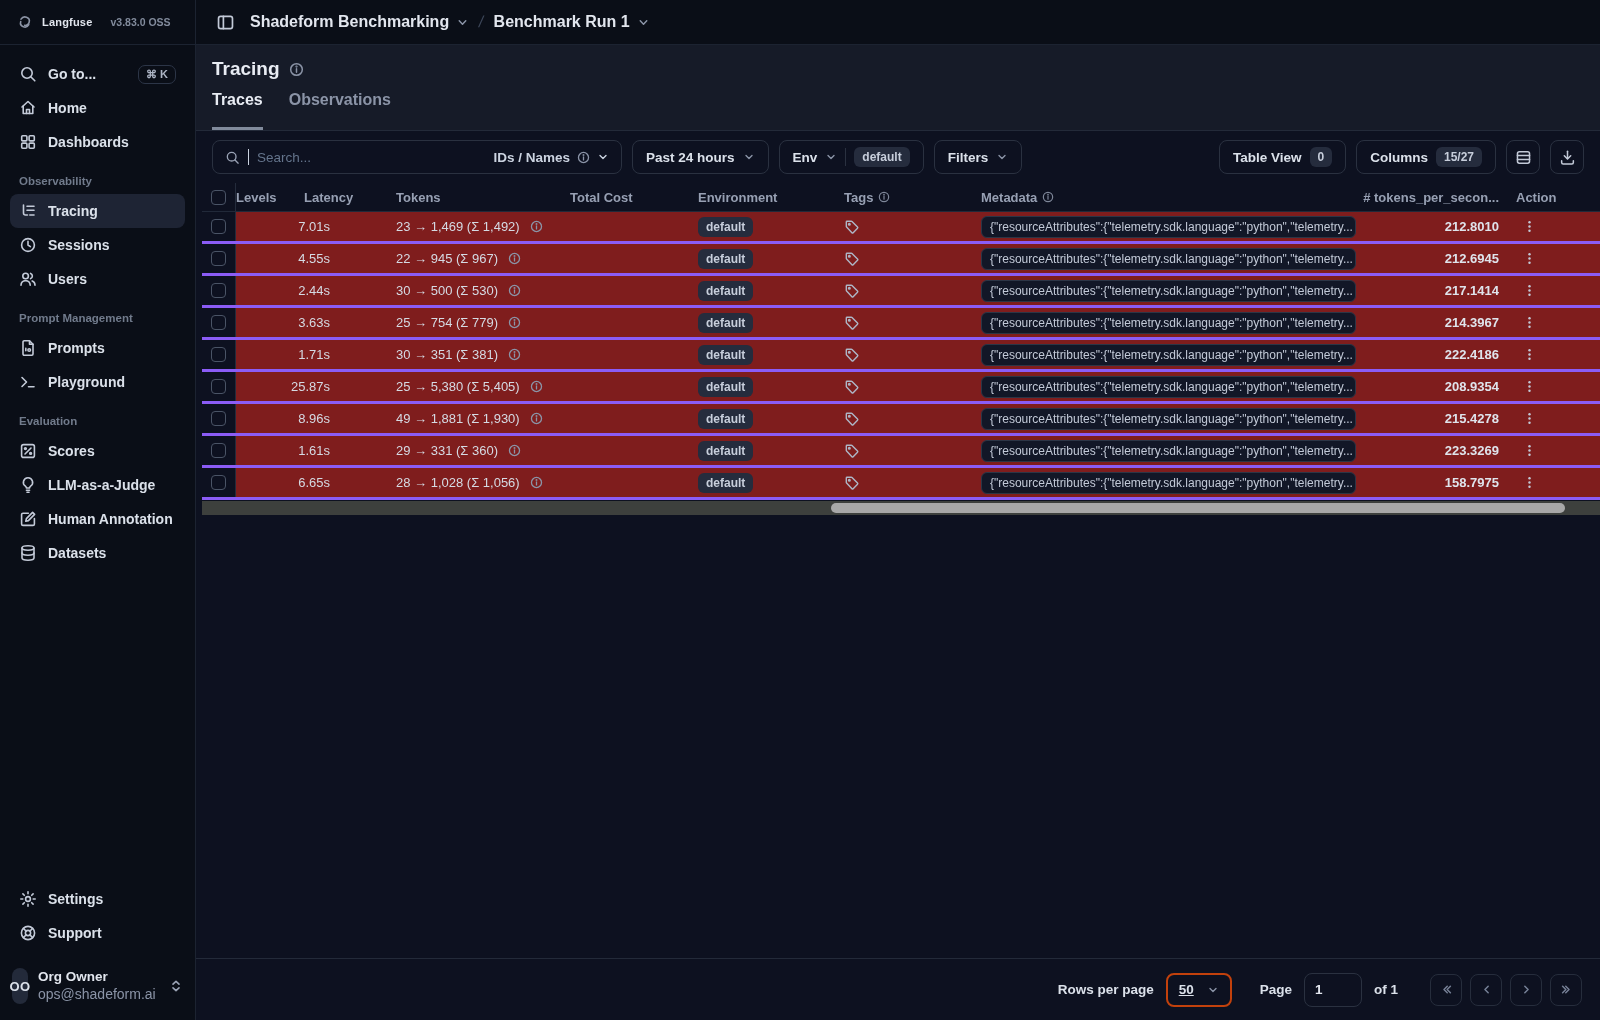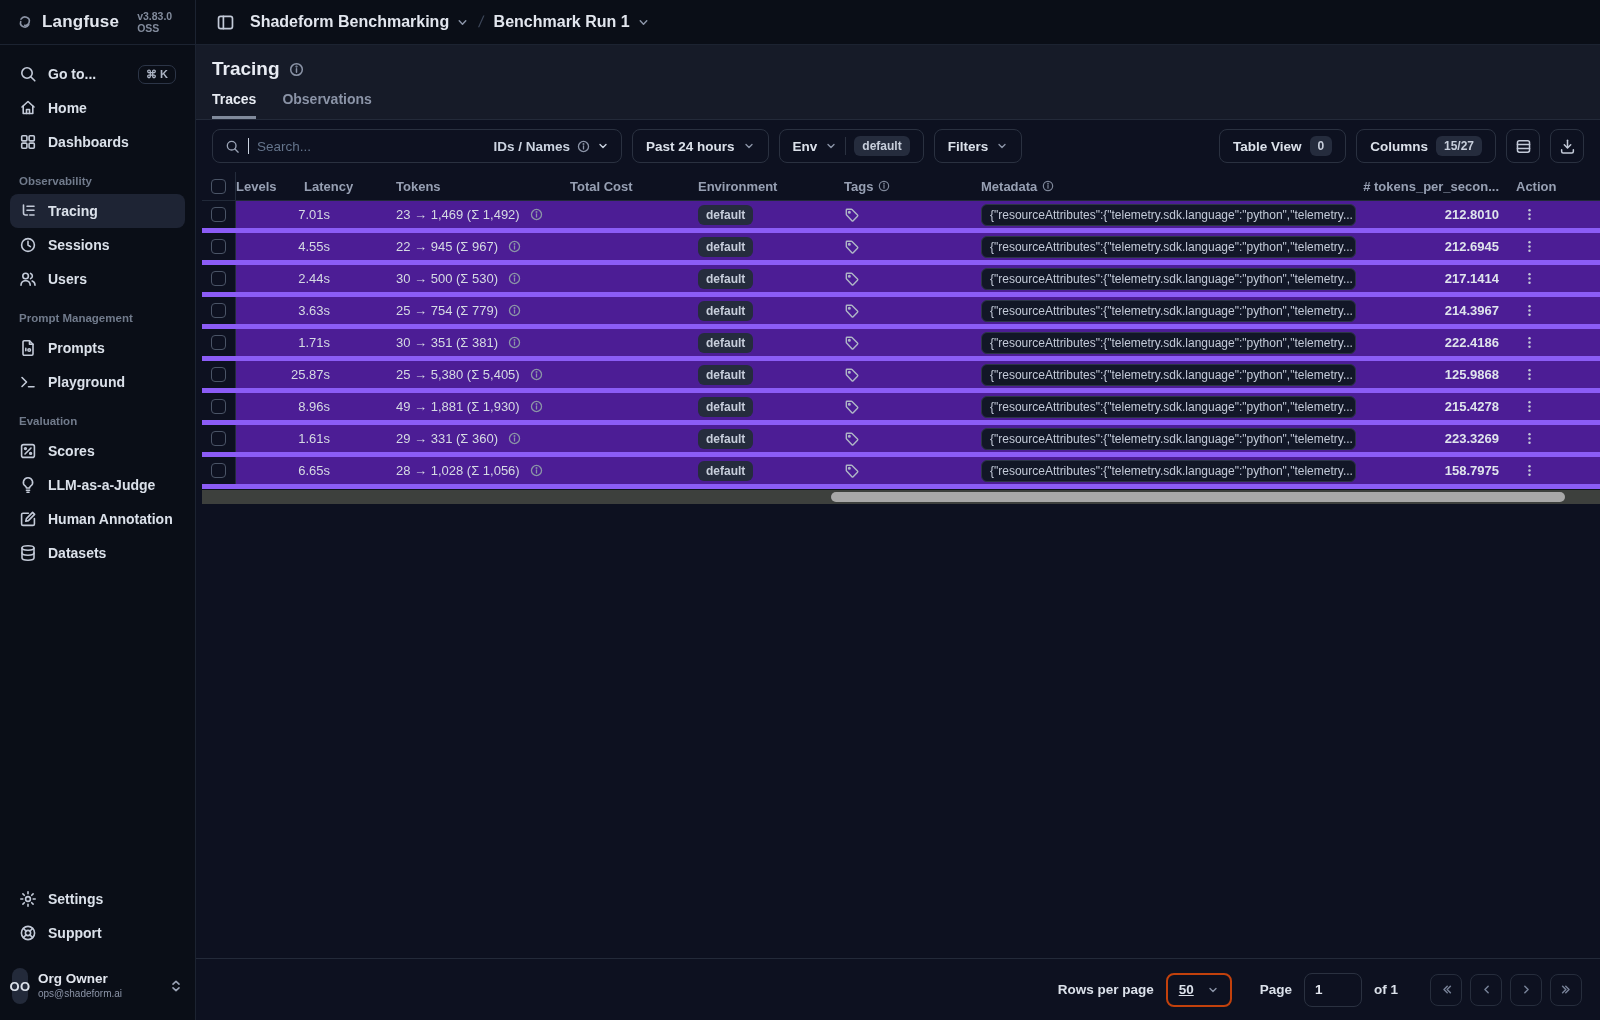--- a/index.html
+++ b/index.html
@@ -9,51 +9,51 @@
     background:#0d1120; color:#e2e6ee;
     display:flex;
   }
   svg { display:block; }
   .ic { stroke:currentColor; fill:none; stroke-width:1.6; stroke-linecap:round; stroke-linejoin:round; }
 
   
   .sidebar { width:196px; flex:0 0 196px; background:#0a0e17; border-right:1px solid #1c2331; display:flex; flex-direction:column; height:1020px; }
   .logo-row { height:45px; flex:0 0 45px; border-bottom:1px solid #1c2331; display:flex; align-items:center; gap:8px; padding:0 16px; }
   .logo-glyph { color:#8c94a6; }
-  .logo-name { font-size:17px; font-weight:700; letter-spacing:.2px; }
+  .logo-name { font-size:11px; font-weight:700; letter-spacing:.2px; }
   .logo-version { font-size:10.5px; font-weight:700; color:#828b9c; margin-left:10px; }
 
   .nav { padding:12px 10px 8px; display:flex; flex-direction:column; }
   .nav-item { display:flex; align-items:center; gap:11px; height:34px; padding:0 9px; border-radius:8px; font-size:14px; font-weight:600; color:#dbe1ea; cursor:pointer; }
   .nav-item .nicon { color:#c3cad8; flex:0 0 18px; }
   .nav-item.active { background:#1e2434; }
   .kbd { margin-left:auto; border:1px solid #2c3547; border-radius:7px; padding:2px 7px; font-size:11px; font-weight:600; color:#aeb6c6; }
   .section-title { font-size:11.5px; font-weight:600; color:#717b8c; padding:16px 9px 7px; }
   .sidebar-spacer { flex:1 1 auto; }
   .user-row { display:flex; align-items:center; gap:10px; padding:10px 12px 16px; cursor:pointer; }
   .avatar { width:16px; height:36px; border-radius:9px; background:#232a3a; color:#dbe1ea; font-size:13px; font-weight:700; display:flex; align-items:center; justify-content:center; letter-spacing:.5px; }
   .user-meta { display:flex; flex-direction:column; line-height:1.25; }
   .user-name { font-size:13.5px; font-weight:700; }
-  .user-email { font-size:10px; color:#8b94a7; }
+  .user-email { font-size:14px; color:#8b94a7; }
   .user-chevrons { margin-left:auto; color:#9aa3b5; }
 
   
   .main { flex:1 1 auto; display:flex; flex-direction:column; height:1020px; min-width:0; }
   .topbar { height:45px; flex:0 0 45px; background:#0a0e17; border-bottom:1px solid #1c2331; display:flex; align-items:center; gap:10px; padding:0 14px; }
   .iconbtn { width:30px; height:30px; border-radius:7px; display:flex; align-items:center; justify-content:center; color:#c3cad8; cursor:pointer; }
   .crumb { display:flex; align-items:center; gap:7px; font-size:16px; font-weight:600; color:#e2e6ee; cursor:pointer; }
   .crumb .chev { color:#8b94a7; }
   .crumb-sep { color:#3d475a; font-size:16px; transform:skewX(-10deg); }
 
   .band { background:#161b28; border-bottom:1px solid #232a39; padding:13px 16px 0; }
   .title-row { display:flex; align-items:center; gap:9px; }
   .page-title { font-size:19px; font-weight:700; color:#e8ecf3; }
   .title-info { color:#8b94a7; }
   .tabs { display:flex; gap:26px; margin-top:11px; }
-  .tab { font-size:14px; font-weight:600; color:#8b94a7; padding-bottom:9px; border-bottom:3px solid transparent; cursor:pointer; }
+  .tab { font-size:16px; font-weight:600; color:#8b94a7; padding-bottom:18px; border-bottom:3px solid transparent; cursor:pointer; }
   .tab.active { color:#e8ecf3; border-bottom-color:#818b9c; }
 
   .toolbar { display:flex; align-items:center; gap:10px; padding:9px 16px; }
   .tbtn { height:34px; display:flex; align-items:center; gap:8px; border:1px solid #2a3140; border-radius:8px; background:transparent; padding:0 13px; font-size:13.5px; font-weight:600; color:#dbe1ea; cursor:pointer; font-family:inherit; }
   .tbtn .chev { color:#8b94a7; }
   .searchbox { width:410px; height:34px; border:1px solid #2a3140; border-radius:8px; display:flex; align-items:center; gap:8px; padding:0 12px; cursor:text; }
   .searchbox .sicon { color:#9aa3b5; }
   .caret { width:1px; height:16px; background:#cbd3e0; }
   .search-ph { font-size:13.5px; color:#64748b; flex:1; }
   .search-mode { display:flex; align-items:center; gap:7px; font-size:13.5px; font-weight:600; color:#cbd3e0; }
@@ -61,21 +61,21 @@
   .badge { background:#252c3d; border-radius:6px; padding:3px 8px; font-size:12px; font-weight:600; color:#c7cedb; white-space:nowrap; }
   .toolbar-right { margin-left:auto; display:flex; align-items:center; gap:10px; }
   .sqbtn { width:34px; height:34px; border:1px solid #2a3140; border-radius:8px; display:flex; align-items:center; justify-content:center; color:#c3cad8; cursor:pointer; background:transparent; }
 
   
   .table-wrap { padding-left:6px; }
   .grid-row { display:grid; grid-template-columns:34px 40px 90px 200px 120px 150px 140px 383px 140px 60px; align-items:center; }
   .thead { height:29px; color:#97a0b3; font-size:13px; font-weight:600; border-bottom:1px solid #212939; }
   .th { display:flex; align-items:center; gap:5px; white-space:nowrap; overflow:hidden; }
   .th-info { color:#7e8799; flex:0 0 auto; }
-  .trow { height:32px; border-bottom:5px solid #8b5cf6; background:#4c1d95; cursor:pointer; }
+  .trow { height:32px; border-bottom:3px solid #8b5cf6; background:#7f1d1d; cursor:pointer; }
   .cell { display:flex; align-items:center; height:100%; font-size:13px; color:#d5dae3; white-space:nowrap; overflow:hidden; }
   .c-check { justify-content:center; border-right:1px solid #242c3c; background:#0d1120; }
   .checkbox { width:15px; height:15px; border:1.5px solid #4a5466; border-radius:4px; cursor:pointer; }
   .h-latency { padding-left:28px; }
   .c-latency { justify-content:flex-end; padding-right:36px; font-weight:400; }
   .h-tokens, .c-tokens { padding-left:30px; }
   .c-tokens { gap:10px; }
   .tok-info { color:#8b94a7; flex:0 0 auto; }
   .h-cost, .c-cost { padding-left:4px; }
   .h-env, .c-env { padding-left:12px; }
@@ -716,21 +716,21 @@
       <span>
               <svg width="16" height="16" viewBox="0 0 18 18" class="ic">
                 <path d="M2.6 8.3V3.4a.8.8 0 0 1 .8-.8h4.9a1 1 0 0 1 .7.3l6.2 6.2a1 1 0 0 1 0 1.4l-4.9 4.9a1 1 0 0 1-1.4 0L2.9 9a1 1 0 0 1-.3-.7z"></path>
                 <circle cx="6" cy="6" r=".9"></circle>
               </svg>
             </span>
     </div>
     <div class="cell c-meta">
             <span class="meta-box">{"resourceAttributes":{"telemetry.sdk.language":"python","telemetry...</span>
           </div>
-    <div class="cell c-tps">125.9868</div>
+    <div class="cell c-tps">208.9354</div>
     <div class="cell c-action">
       <span>
               <svg width="15" height="15" viewBox="0 0 16 16">
                 <g fill="currentColor">
                   <circle cx="8" cy="3.4" r="1.3"></circle>
                   <circle cx="8" cy="8" r="1.3"></circle>
                   <circle cx="8" cy="12.6" r="1.3"></circle>
                 </g>
               </svg>
             </span>

